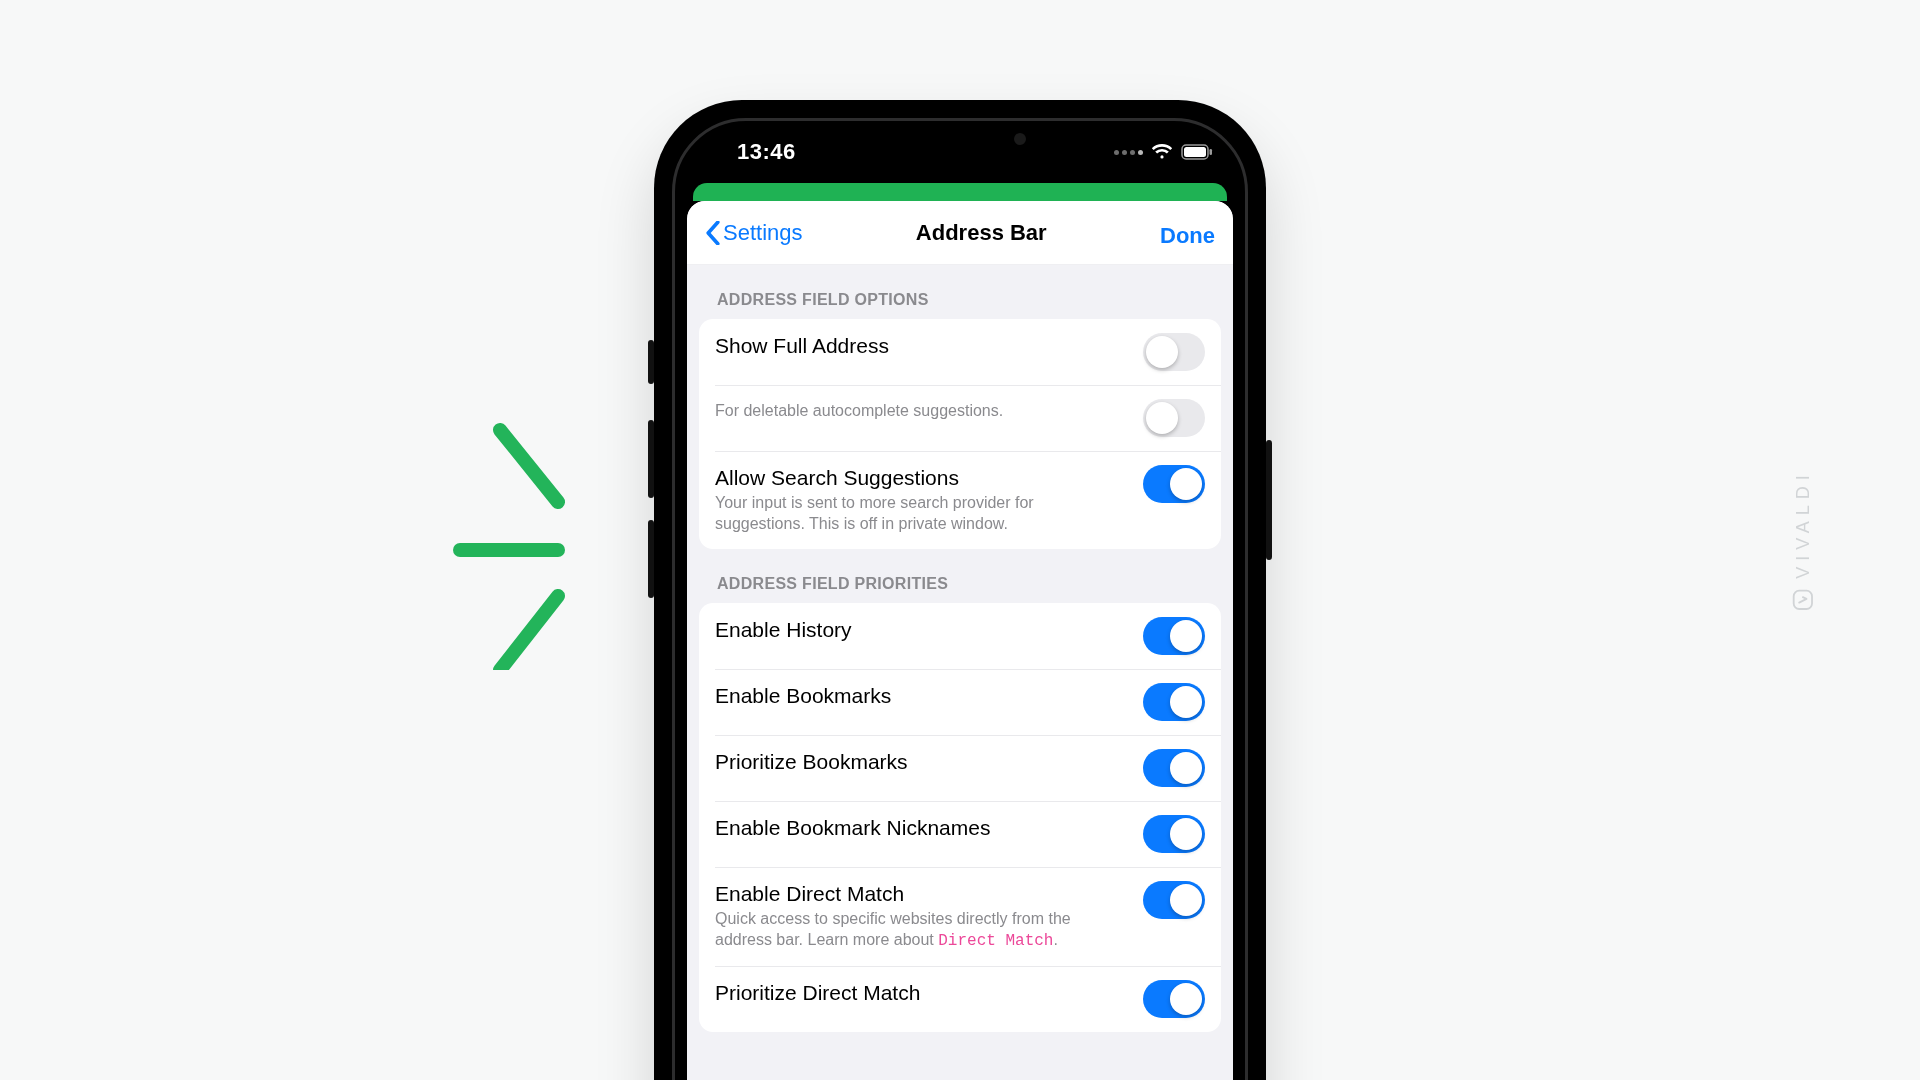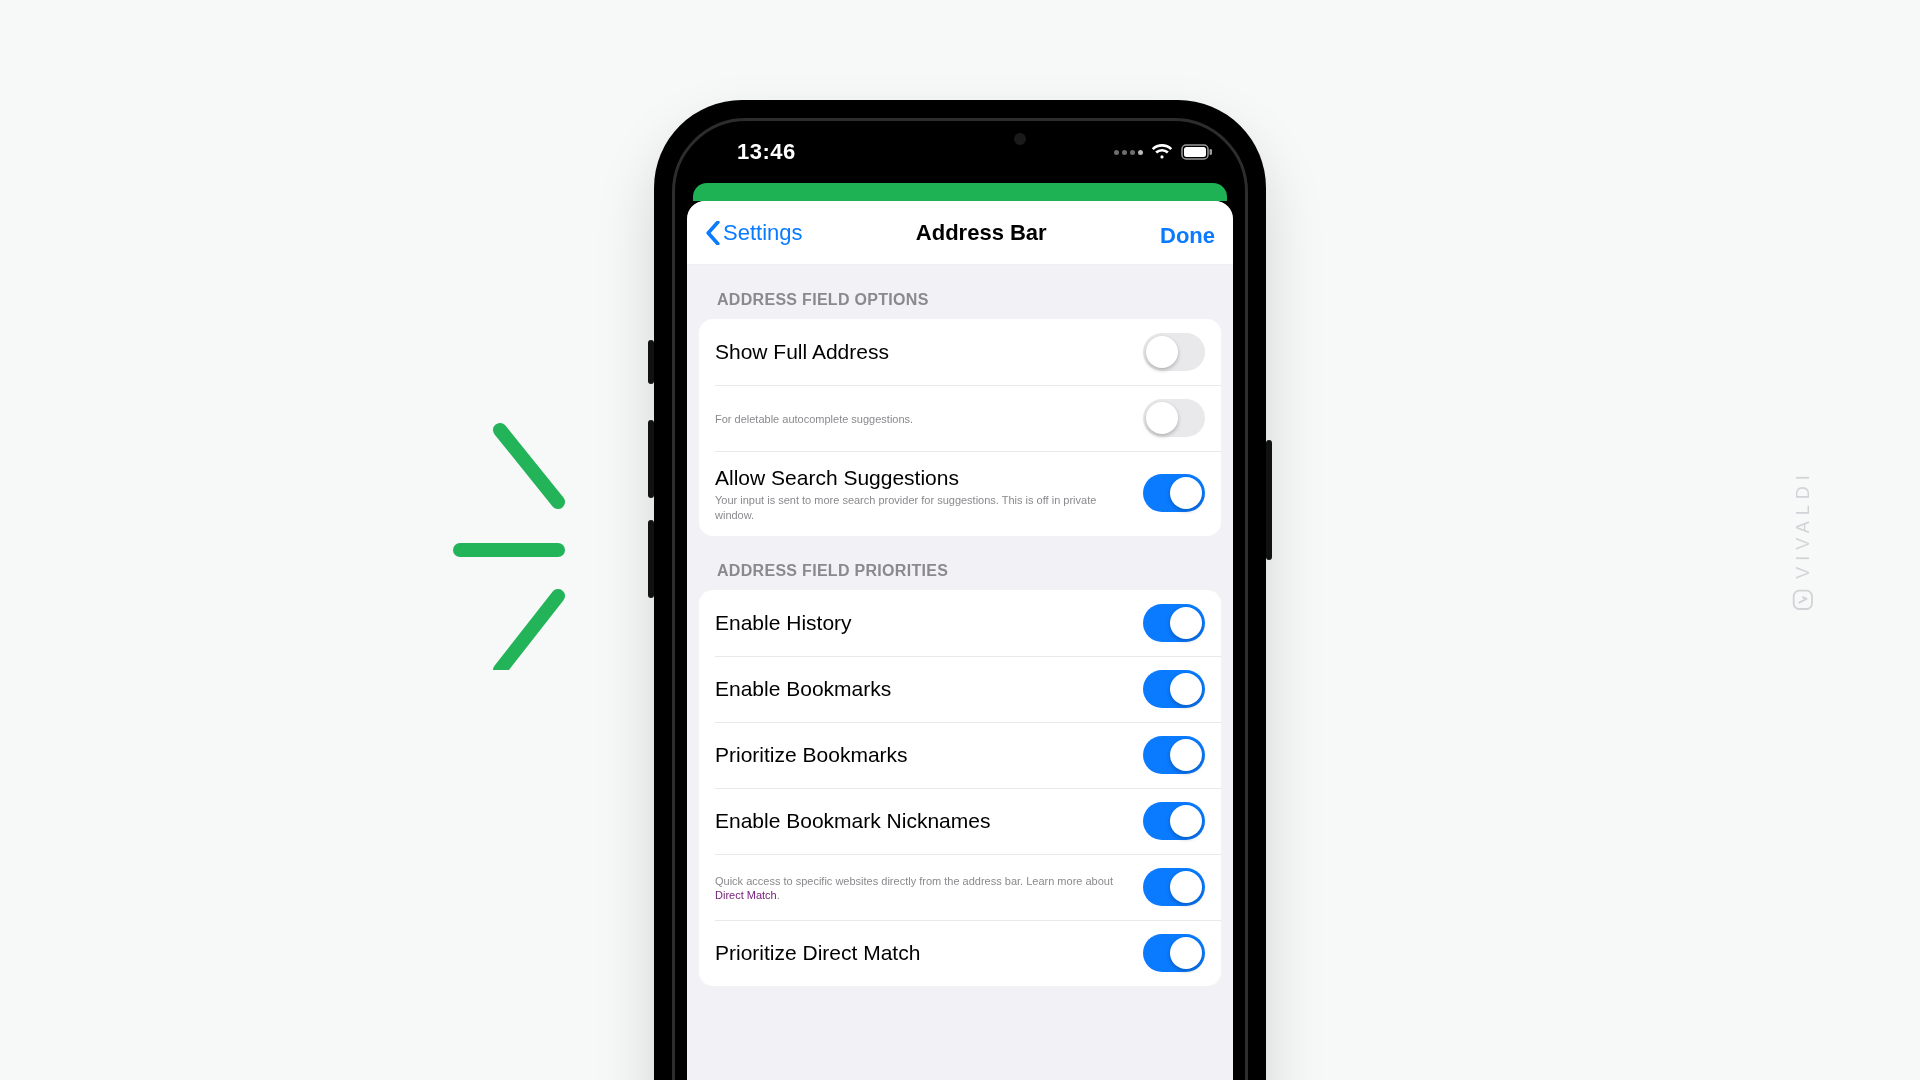--- a/index.html
+++ b/index.html
@@ -134,31 +134,31 @@
     letter-spacing:.3px;
     font-weight:bold;
   }
   .group{
     background:#fff;
     border-radius:14px;
     overflow:hidden;
   }
   .row{
     padding: 14px 16px;
-    display:flex; align-items:center; justify-content:space-between;
+    display:flex; justify-content:space-between;
     gap:16px;
     position:relative;
   }
   .row + .row::before{
     content:""; position:absolute; left:16px; right:0; top:0; height:1px; background:#e9e9ec;
   }
   .row .text { flex:1; min-width:0;}
   .row .title{ font-size:21px; color:#000; line-height:1.25;}
-  .row .sub{ font-size:11px; color:#8a8a8e; line-height:1.3; margin-top:2px;}
-  .row .sub a{ color:#701a75; text-decoration:none;}
+  .row .sub{ font-size:16px; color:#8a8a8e; line-height:1.3; margin-top:2px;}
+  .row .sub a{ color:#ec4899; text-decoration:none;font-family:Liberation Mono, monospace;}
 
   .toggle{
     width:62px; height:38px; border-radius:38px; position:relative; flex:0 0 auto;
     transition: background .15s;
   }
   .toggle::after{
     content:""; position:absolute; top:3px; width:32px; height:32px; border-radius:50%;
     background:#fff; box-shadow:0 2px 4px rgba(0,0,0,.25);
     transition:left .15s;
   }
@@ -289,20 +289,21 @@
 
           <div class="row">
             <div class="text">
                 <div class="title">Enable Bookmark Nicknames</div>
               </div>
             <div class="toggle on"></div>
           </div>
 
           <div class="row">
             <div class="text">
+              <div class="title">Enable Direct Match</div>
               <div class="sub">
                 <span>Quick access to specific websites directly from the address bar. Learn more about </span><a href="#" class="link-inline">Direct Match</a><span>.</span>
               </div>
             </div>
             <div class="toggle on"></div>
           </div>
 
           <div class="row">
             <div class="text">
                 <div class="title">Prioritize Direct Match</div>

